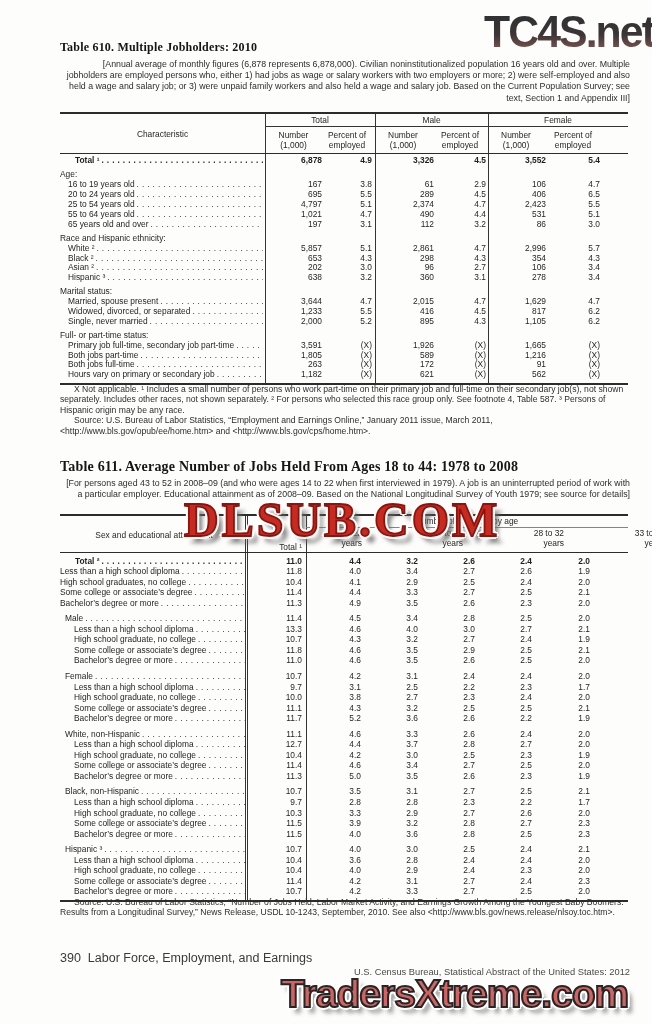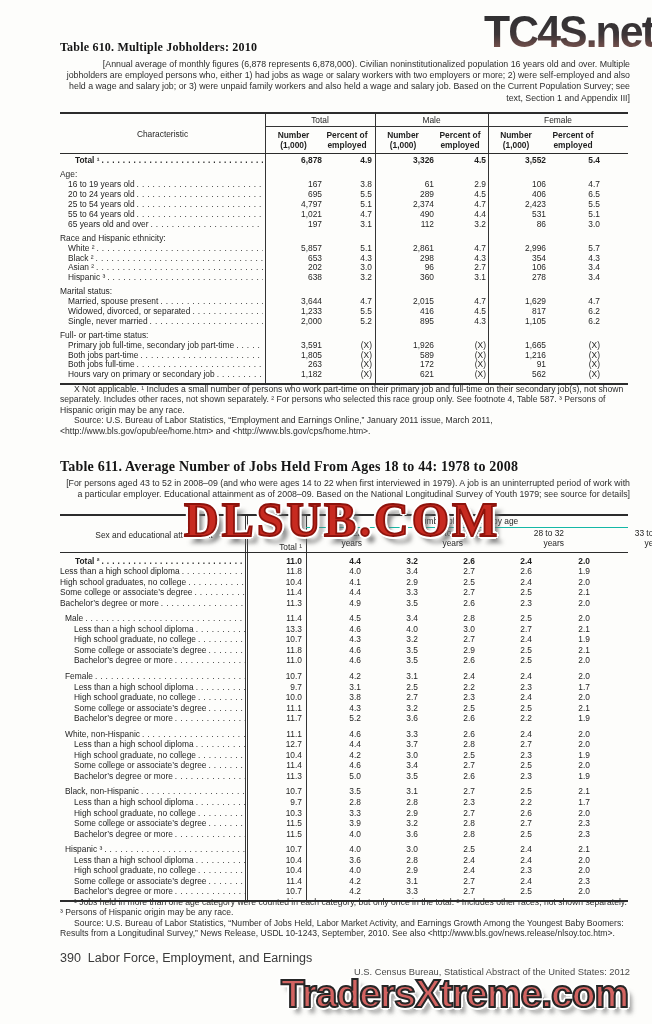--- a/index.html
+++ b/index.html
@@ -34,21 +34,21 @@
   .row .cell { flex:0 0 auto; text-align:right; }
   .bold { font-weight:bold; }
   
   #t610 { top:112px; }
   #t610-head { position:relative; height:40px; border-bottom:1.5px solid #2c2c2c; z-index:1; }
   .t610-char { position:absolute; left:0; top:0; width:205px; height:40px; display:flex; align-items:center; justify-content:center; }
   .t610-groups { position:absolute; left:205px; top:0; right:0; height:13px; display:flex; }
   .t610-groups .grp { border-bottom:1px solid #343434; display:flex; align-items:center; justify-content:center; }
   .g0 { width:110px; } .g1 { width:113px; } .g2 { width:140px; }
   .t610-sub { position:absolute; left:205px; top:13px; height:27px; display:flex; }
-  .t610-sub .sh { text-align:center; line-height:10px; padding-top:3px;font-weight:bold; }
+  .t610-sub .sh { text-align:center; line-height:10px; padding-top:3px; }
   .t610 .rows .row, #t610 .rows .row { height:9.9px; line-height:9.9px; }
   #t610 .rows { padding:2.5px 0 3px 0; }
   #t610 .row { height:9.9px; line-height:9.9px; padding-right:28px; }
   #t610 .gap { margin-top:4px; }
   #t610 .i1 .lbl { padding-left:8px; }
   #t610 .i2 .lbl { padding-left:15px; }
   #t610 .c1, .w-c1 { width:57px; } #t610 .c2, .w-c2 { width:50px; }
   #t610 .c3, .w-c3 { width:62px; } #t610 .c4, .w-c4 { width:52px; }
   #t610 .c5, .w-c5 { width:60px; } #t610 .c6, .w-c6 { width:54px; }
   
@@ -672,21 +672,20 @@
           <span class="cell c2">4.2</span>
           <span class="cell c3">3.3</span>
           <span class="cell c4">2.7</span>
           <span class="cell c5">2.5</span>
           <span class="cell c6">2.0</span>
         </div>
       </div>
   </div>
 
   <div class="fnblock" style="top:897px;">
-    <p>¹ Jobs held in more than one age category were counted in each category, but only once in the total. ² Includes other races, not shown separately. ³ Persons of Hispanic origin may be any race.</p>
     <p>Source: U.S. Bureau of Labor Statistics, “Number of Jobs Held, Labor Market Activity, and  Earnings Growth Among the Youngest Baby Boomers: Results from a  Longitudinal Survey,” News Release, USDL 10-1243, September, 2010. See also &lt;http://www.bls.gov/news.release/nlsoy.toc.htm&gt;.</p>
   </div>
 
   <div class="pg-footer">
     <span class="num">390</span>
     <span>Labor Force, Employment, and Earnings</span>
   </div>
   <div class="census">U.S. Census Bureau, Statistical Abstract of the United States: 2012</div>
 
   <div class="wm wm-tc4s">TC4S.net</div>

